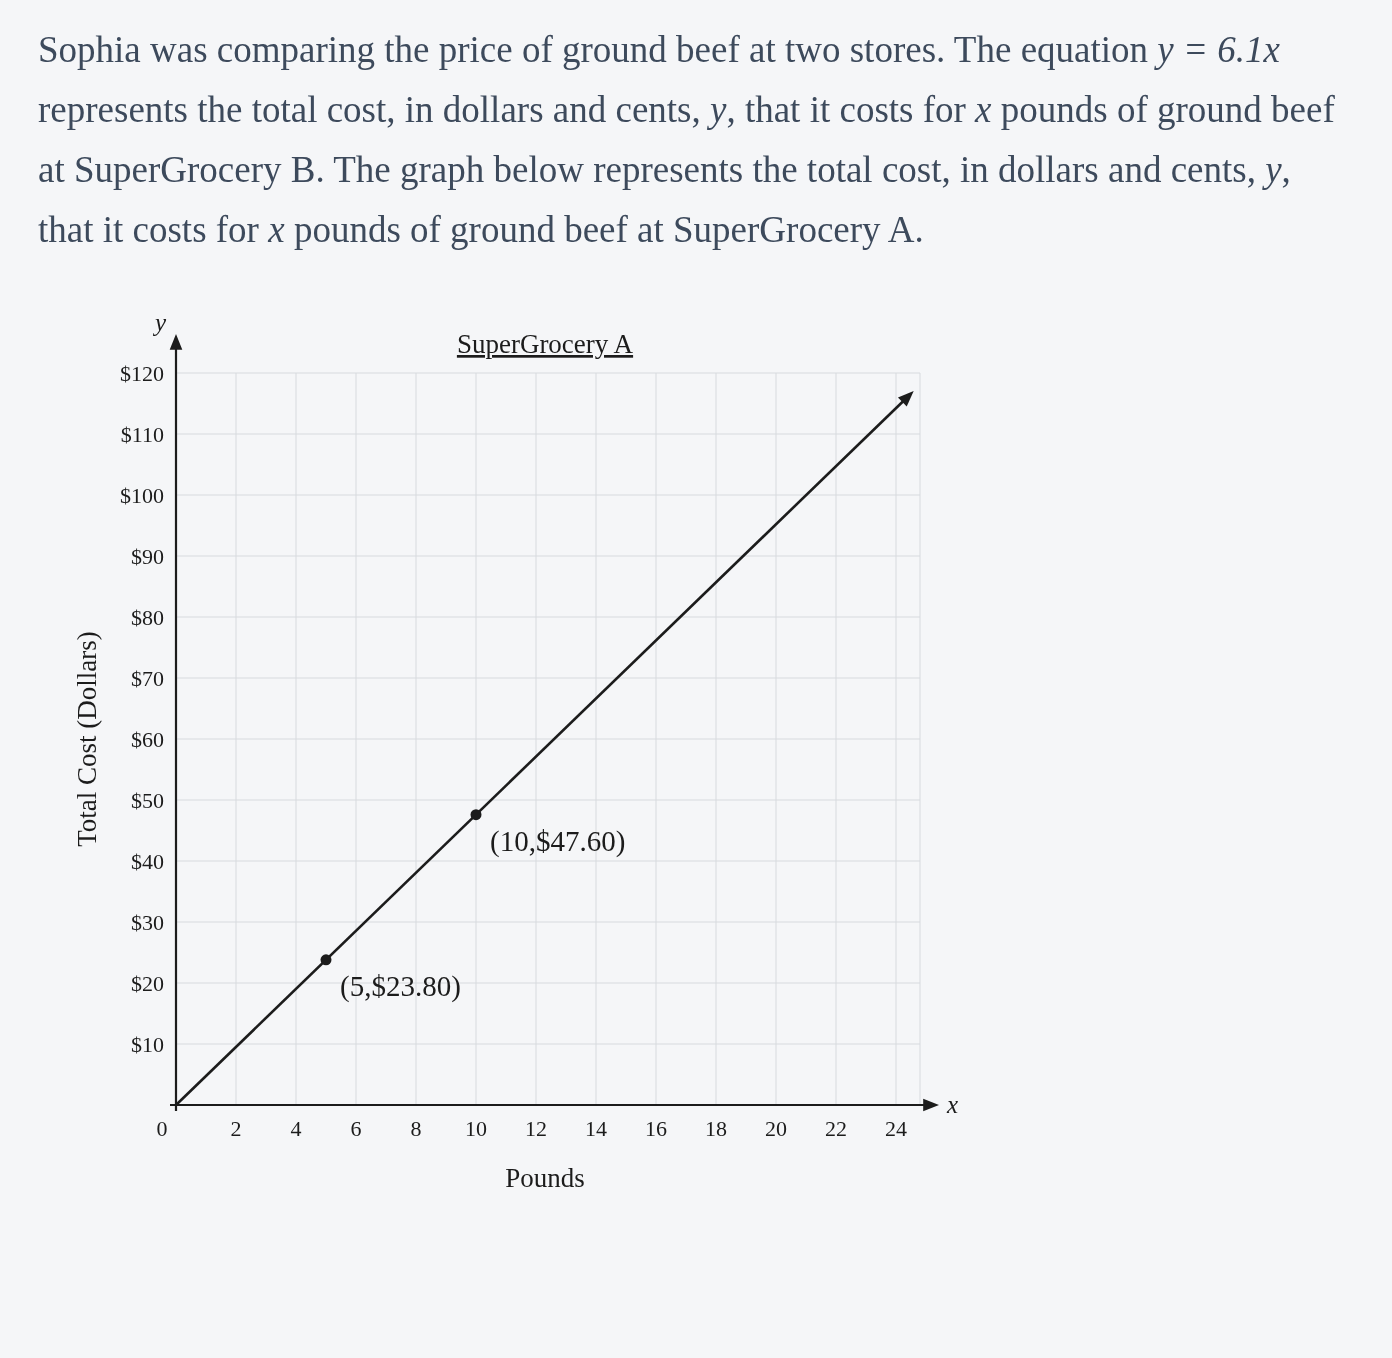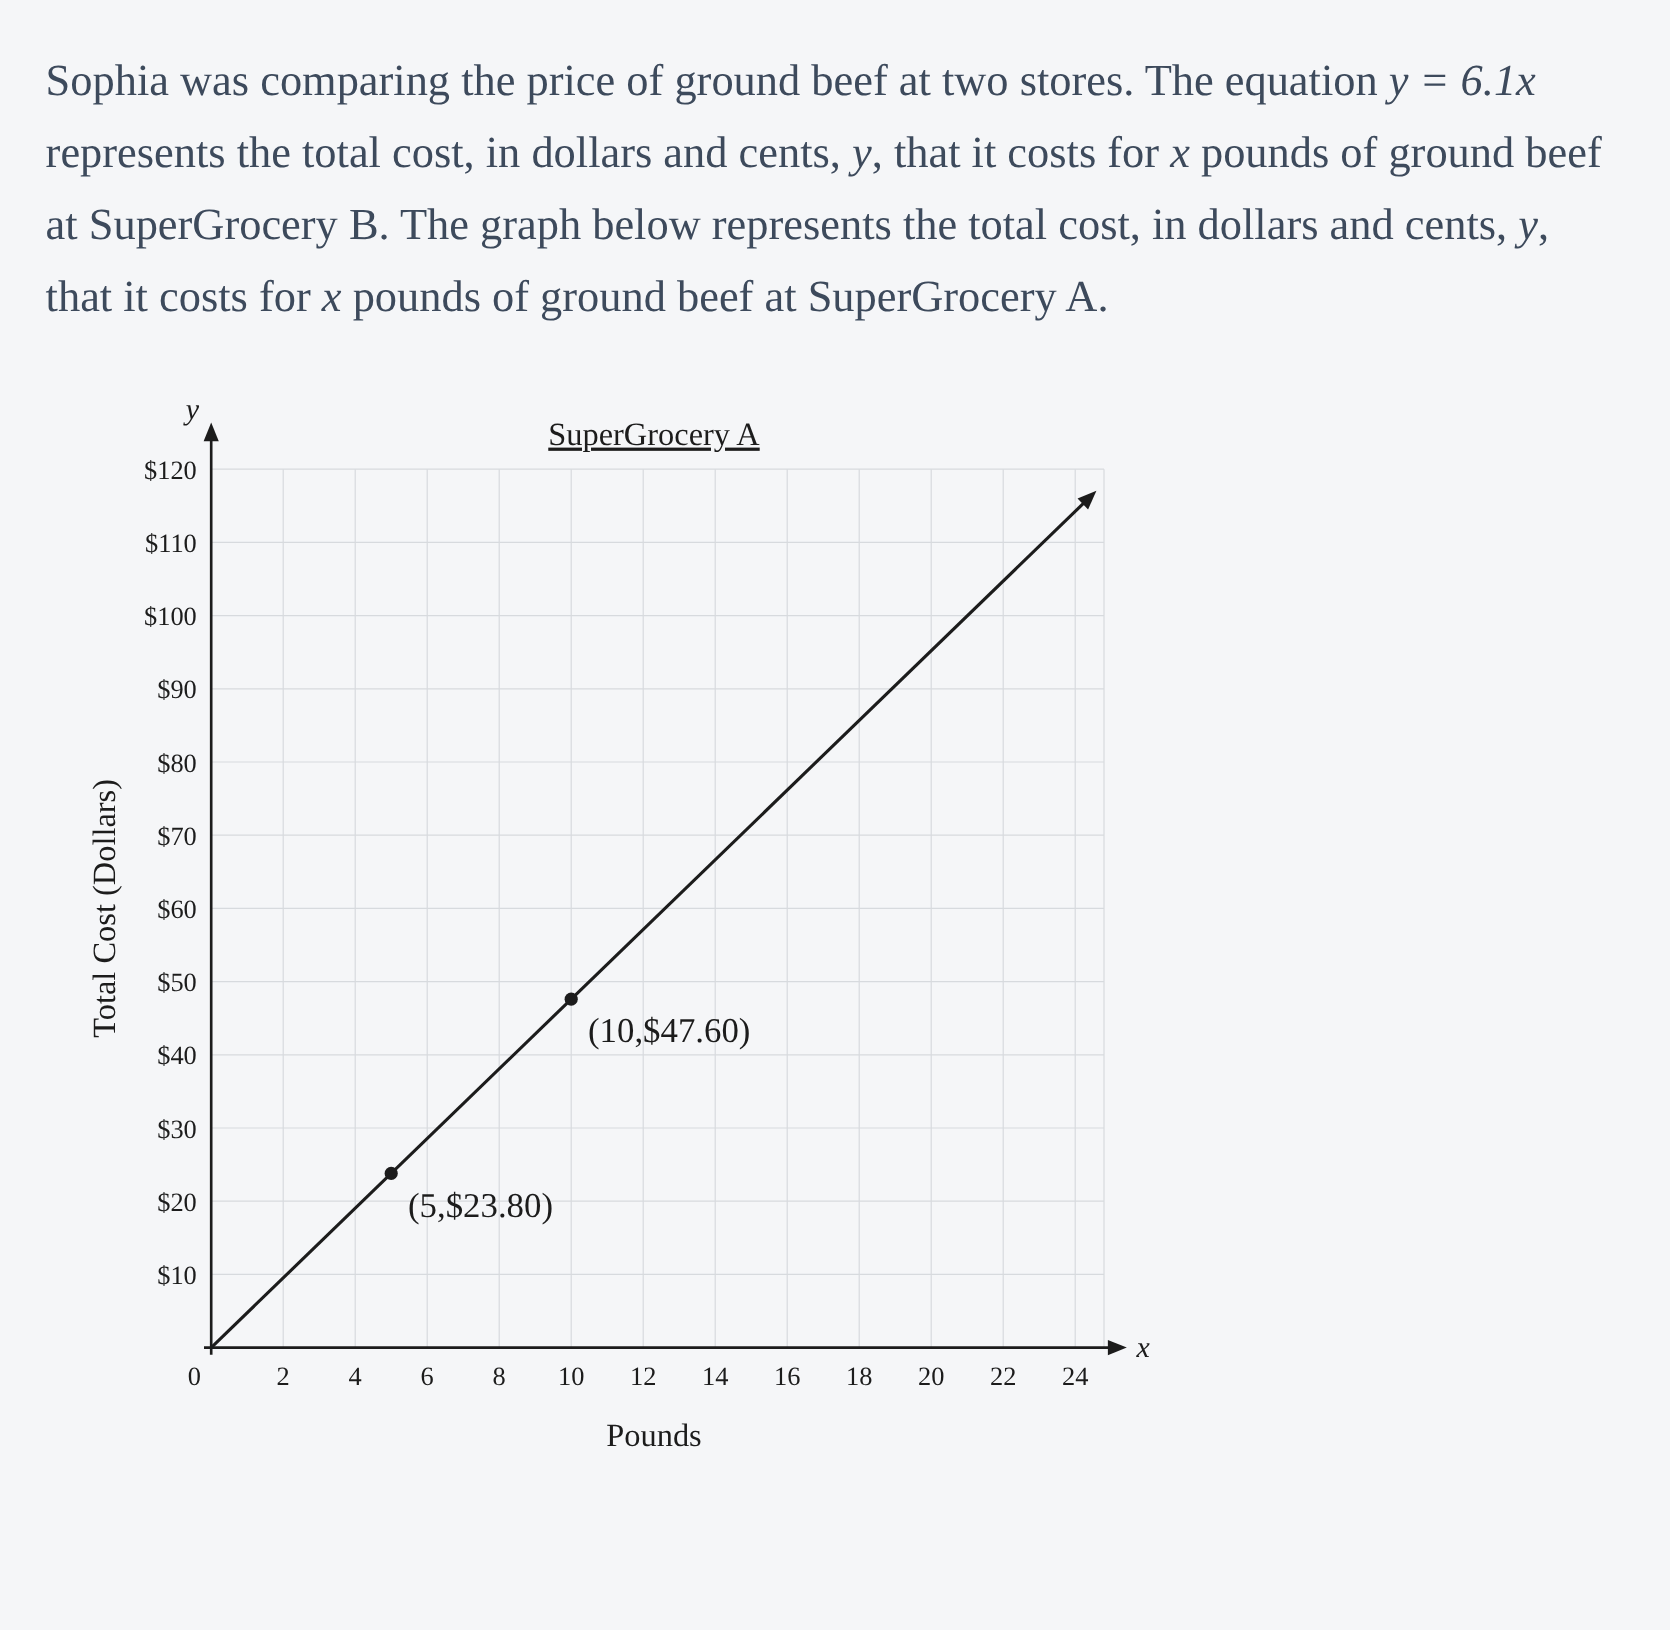--- a/index.html
+++ b/index.html
@@ -4,21 +4,21 @@
 <style>
   html, body { margin: 0; padding: 0; }
   body {
     background: #f5f6f8;
     font-family: "Liberation Serif", "DejaVu Serif", serif;
   }
   .page {
     width: 1392px;
     min-height: 1358px;
     box-sizing: border-box;
-    padding: 38px 40px 40px 38px;
+    padding: 20px 40px 40px 38px;
   }
   .problem {
     font-size: 37px;
     line-height: 1.62;
     color: #3d4a5c;
     margin: 0;
     max-width: 1330px;
   }
   .problem .math {
     font-style: italic;

